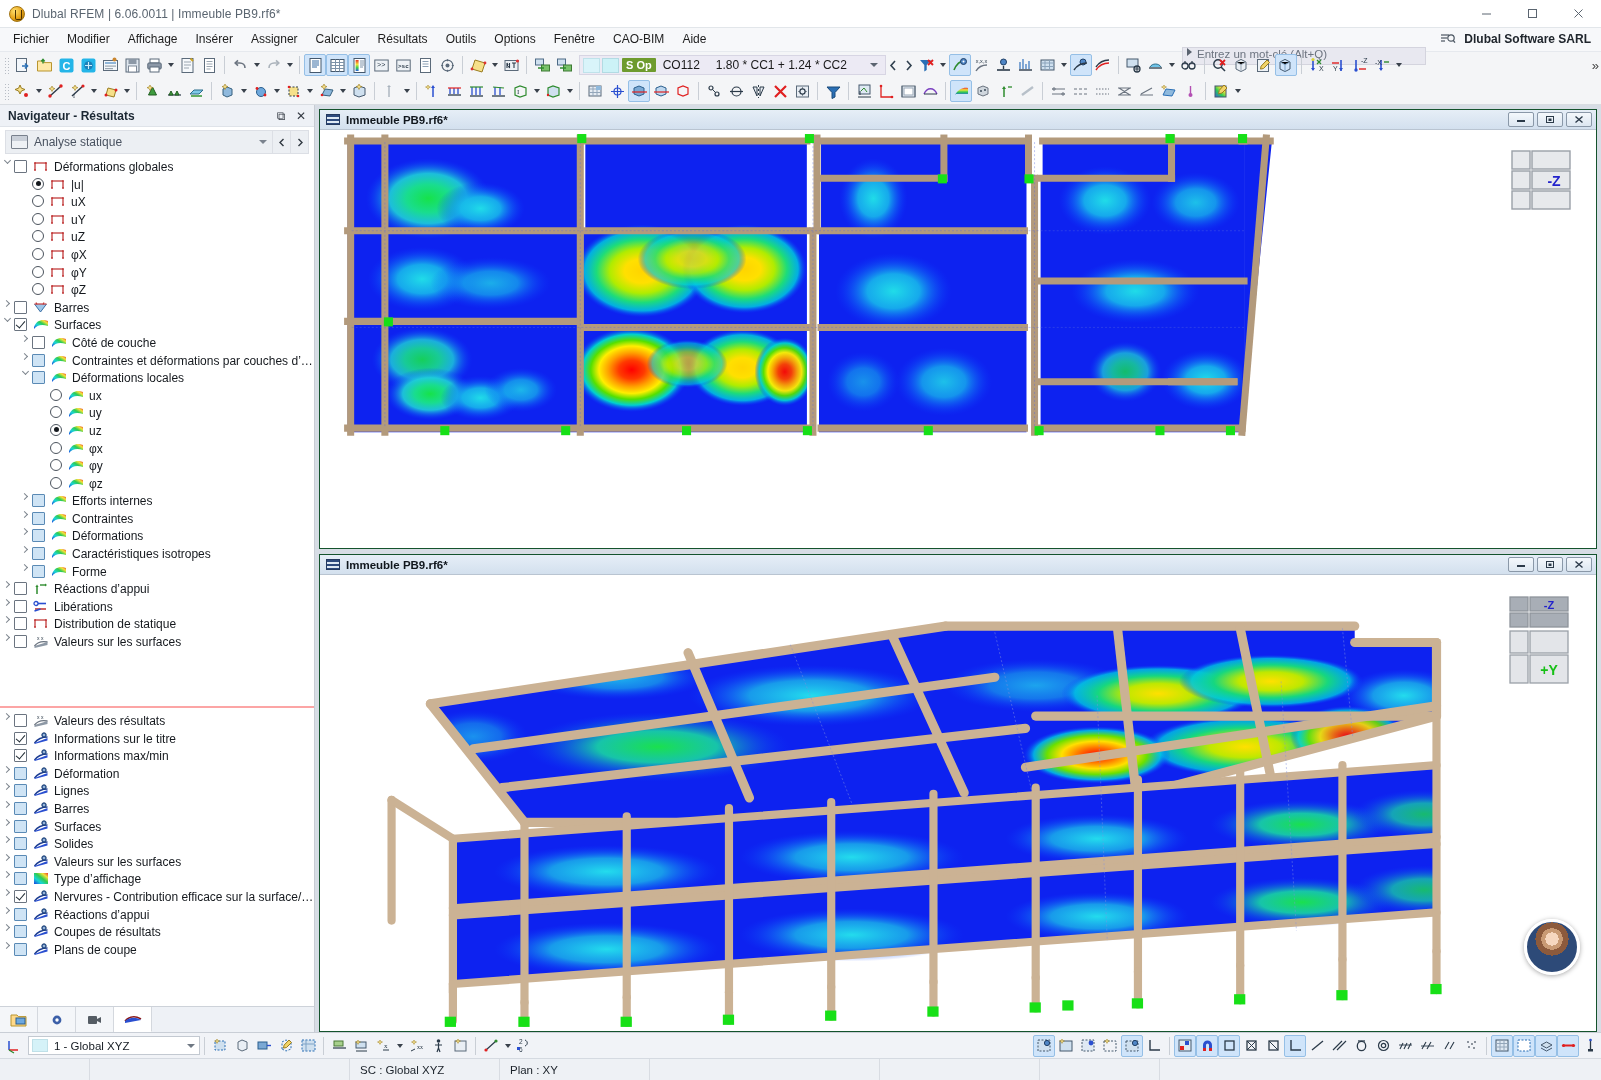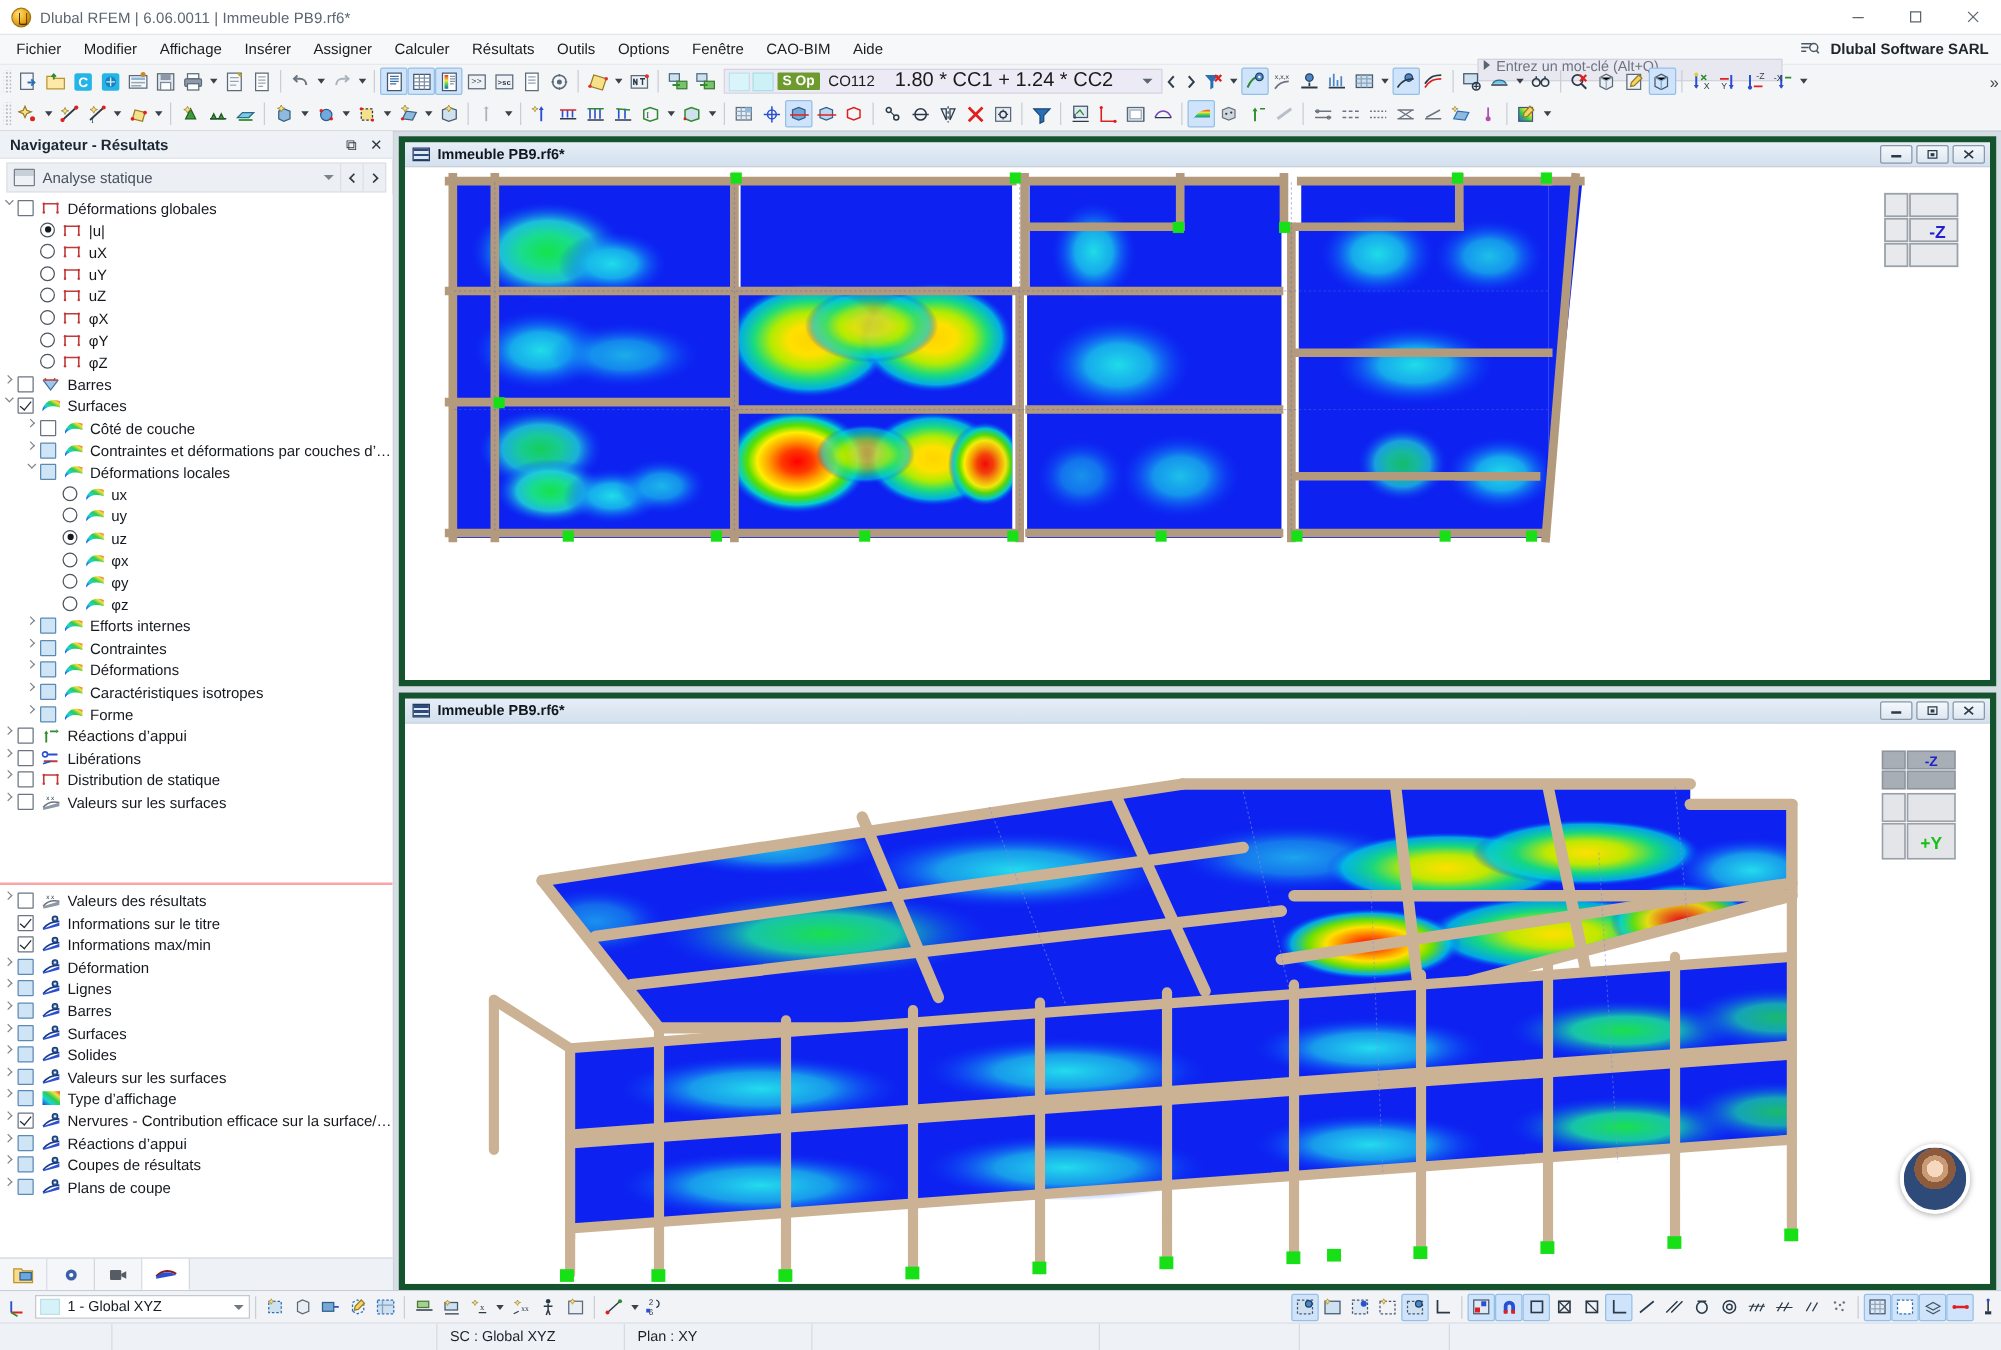--- a/index.html
+++ b/index.html
@@ -116,21 +116,21 @@
     background: #eceaf4; border: 1px solid #d7d5e3;
     margin-left: 4px; flex: 0 0 auto;
   }
   .cosel .sw { width: 17px; height: 15px; margin-left: 3px; background: #d9f4fa; border: 1px solid #bfe2ea; }
   .cosel .sw2 { width: 17px; height: 15px; margin-left: 2px; background: #ccf2f7; border: 1px solid #b2dbe3; }
   .cosel .sop {
     margin-left: 3px; background: #6e9b2e; color: #fff; font-size: 11px;
     padding: 1px 4px; border-radius: 1px; font-weight: 600;
   }
   .cosel .coid { margin-left: 7px; font-size: 12px; color: #1a1a1a; }
-  .cosel .coexpr { margin-left: 16px; font-size: 16px; color: #1a1a1a; }
+  .cosel .coexpr { margin-left: 16px; font-size: 12px; color: #1a1a1a; }
   .cosel .dd { width: 22px; height: 18px; display:flex; align-items:center; justify-content:center; margin-left: 16px;}
   .cosel .dd i { width:0;height:0;border-left:4px solid transparent;border-right:4px solid transparent;border-top:4px solid #5b6470;}
   .navarrow { width: 15px; height: 20px; display:flex;align-items:center;justify-content:center;
     border:1px solid transparent; }
   .overflow { position: absolute; right: 2px; color: #444; font-size: 13px; }
 
   
   .body { flex: 1 1 auto; display: flex; min-height: 0; }
 
   
@@ -219,21 +219,21 @@
   }
   .nav-foot .fb.active{ background:#ffffff; border-bottom: 1px solid #fff; }
   .nav-foot .rest { flex:1 1 auto; background:#eef1f6; }
 
   
   .workspace {
     flex: 1 1 auto; background: #d7dde5; padding: 4px 4px 0 4px;
     display: flex; flex-direction: column; gap: 5px; min-width: 0;
   }
   .mdi {
-    background: #ffffff; border: 5px solid #14532d;
+    background: #ffffff; border: 1px solid #14532d;
     display:flex; flex-direction:column; min-height:0; position: relative;
   }
   .mdi.top { flex: 0 0 440px; }
   .mdi.bottom { flex: 1 1 auto; margin-bottom: 0; }
   .mdi-title {
     height: 20px; flex: 0 0 20px;
     background: linear-gradient(#e6eef7, #d3e0ee);
     display: flex; align-items: center; padding-left: 6px;
     border-bottom: 1px solid #b9c4d1;
   }

